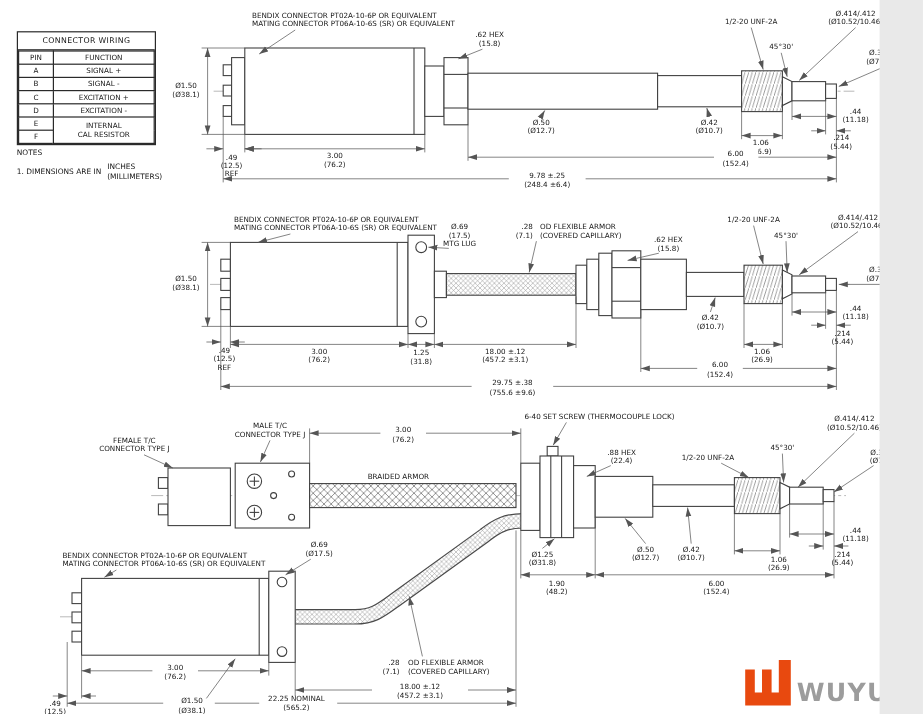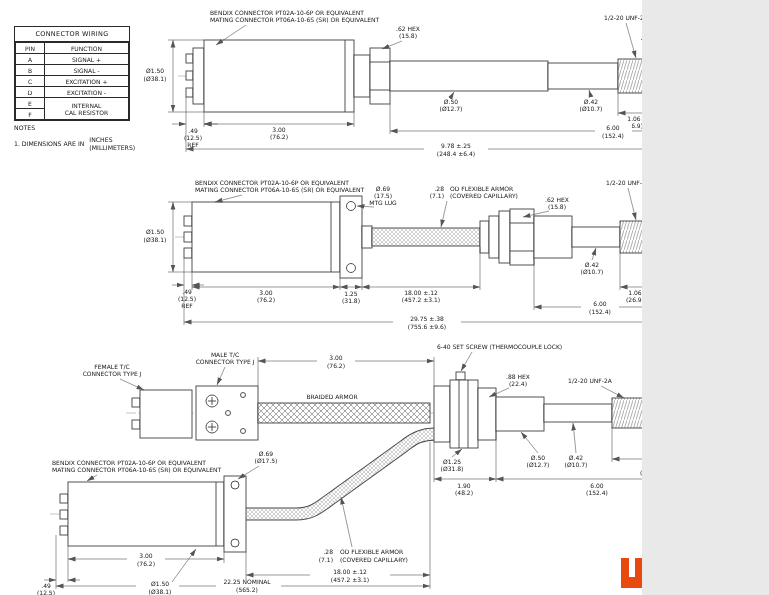--- a/index.html
+++ b/index.html
@@ -1,16 +1,16 @@
 <!DOCTYPE html>
 <html><head>
 <meta charset="utf-8">
 <style>
   html,body{margin:0;padding:0;background:#e9e9e9;}
-  .canvas{position:relative;width:642px;height:595px;background:#ffffff;overflow:hidden;
+  .canvas{position:relative;width:733px;height:595px;background:#ffffff;overflow:hidden;
           font-family:"DejaVu Sans",sans-serif;color:#161616;}
   svg{position:absolute;left:0;top:0;}
   svg text{font-family:"DejaVu Sans",sans-serif;font-size:6px;fill:#161616;}
   .ln{fill:#ffffff;stroke:#3f3f3f;stroke-width:0.9;}
   .nl{fill:none;stroke:#3f3f3f;stroke-width:0.9;}
   .dim{fill:none;stroke:#555555;stroke-width:0.6;}
   .cl{fill:none;stroke:#8a8a8a;stroke-width:0.5;stroke-dasharray:10 2.5 2.5 2.5;}
   .bgr{fill:#ffffff;stroke:none;}
   
   .wiring{position:absolute;left:14px;top:26px;width:114px;border:1px solid #2a2a2a;

